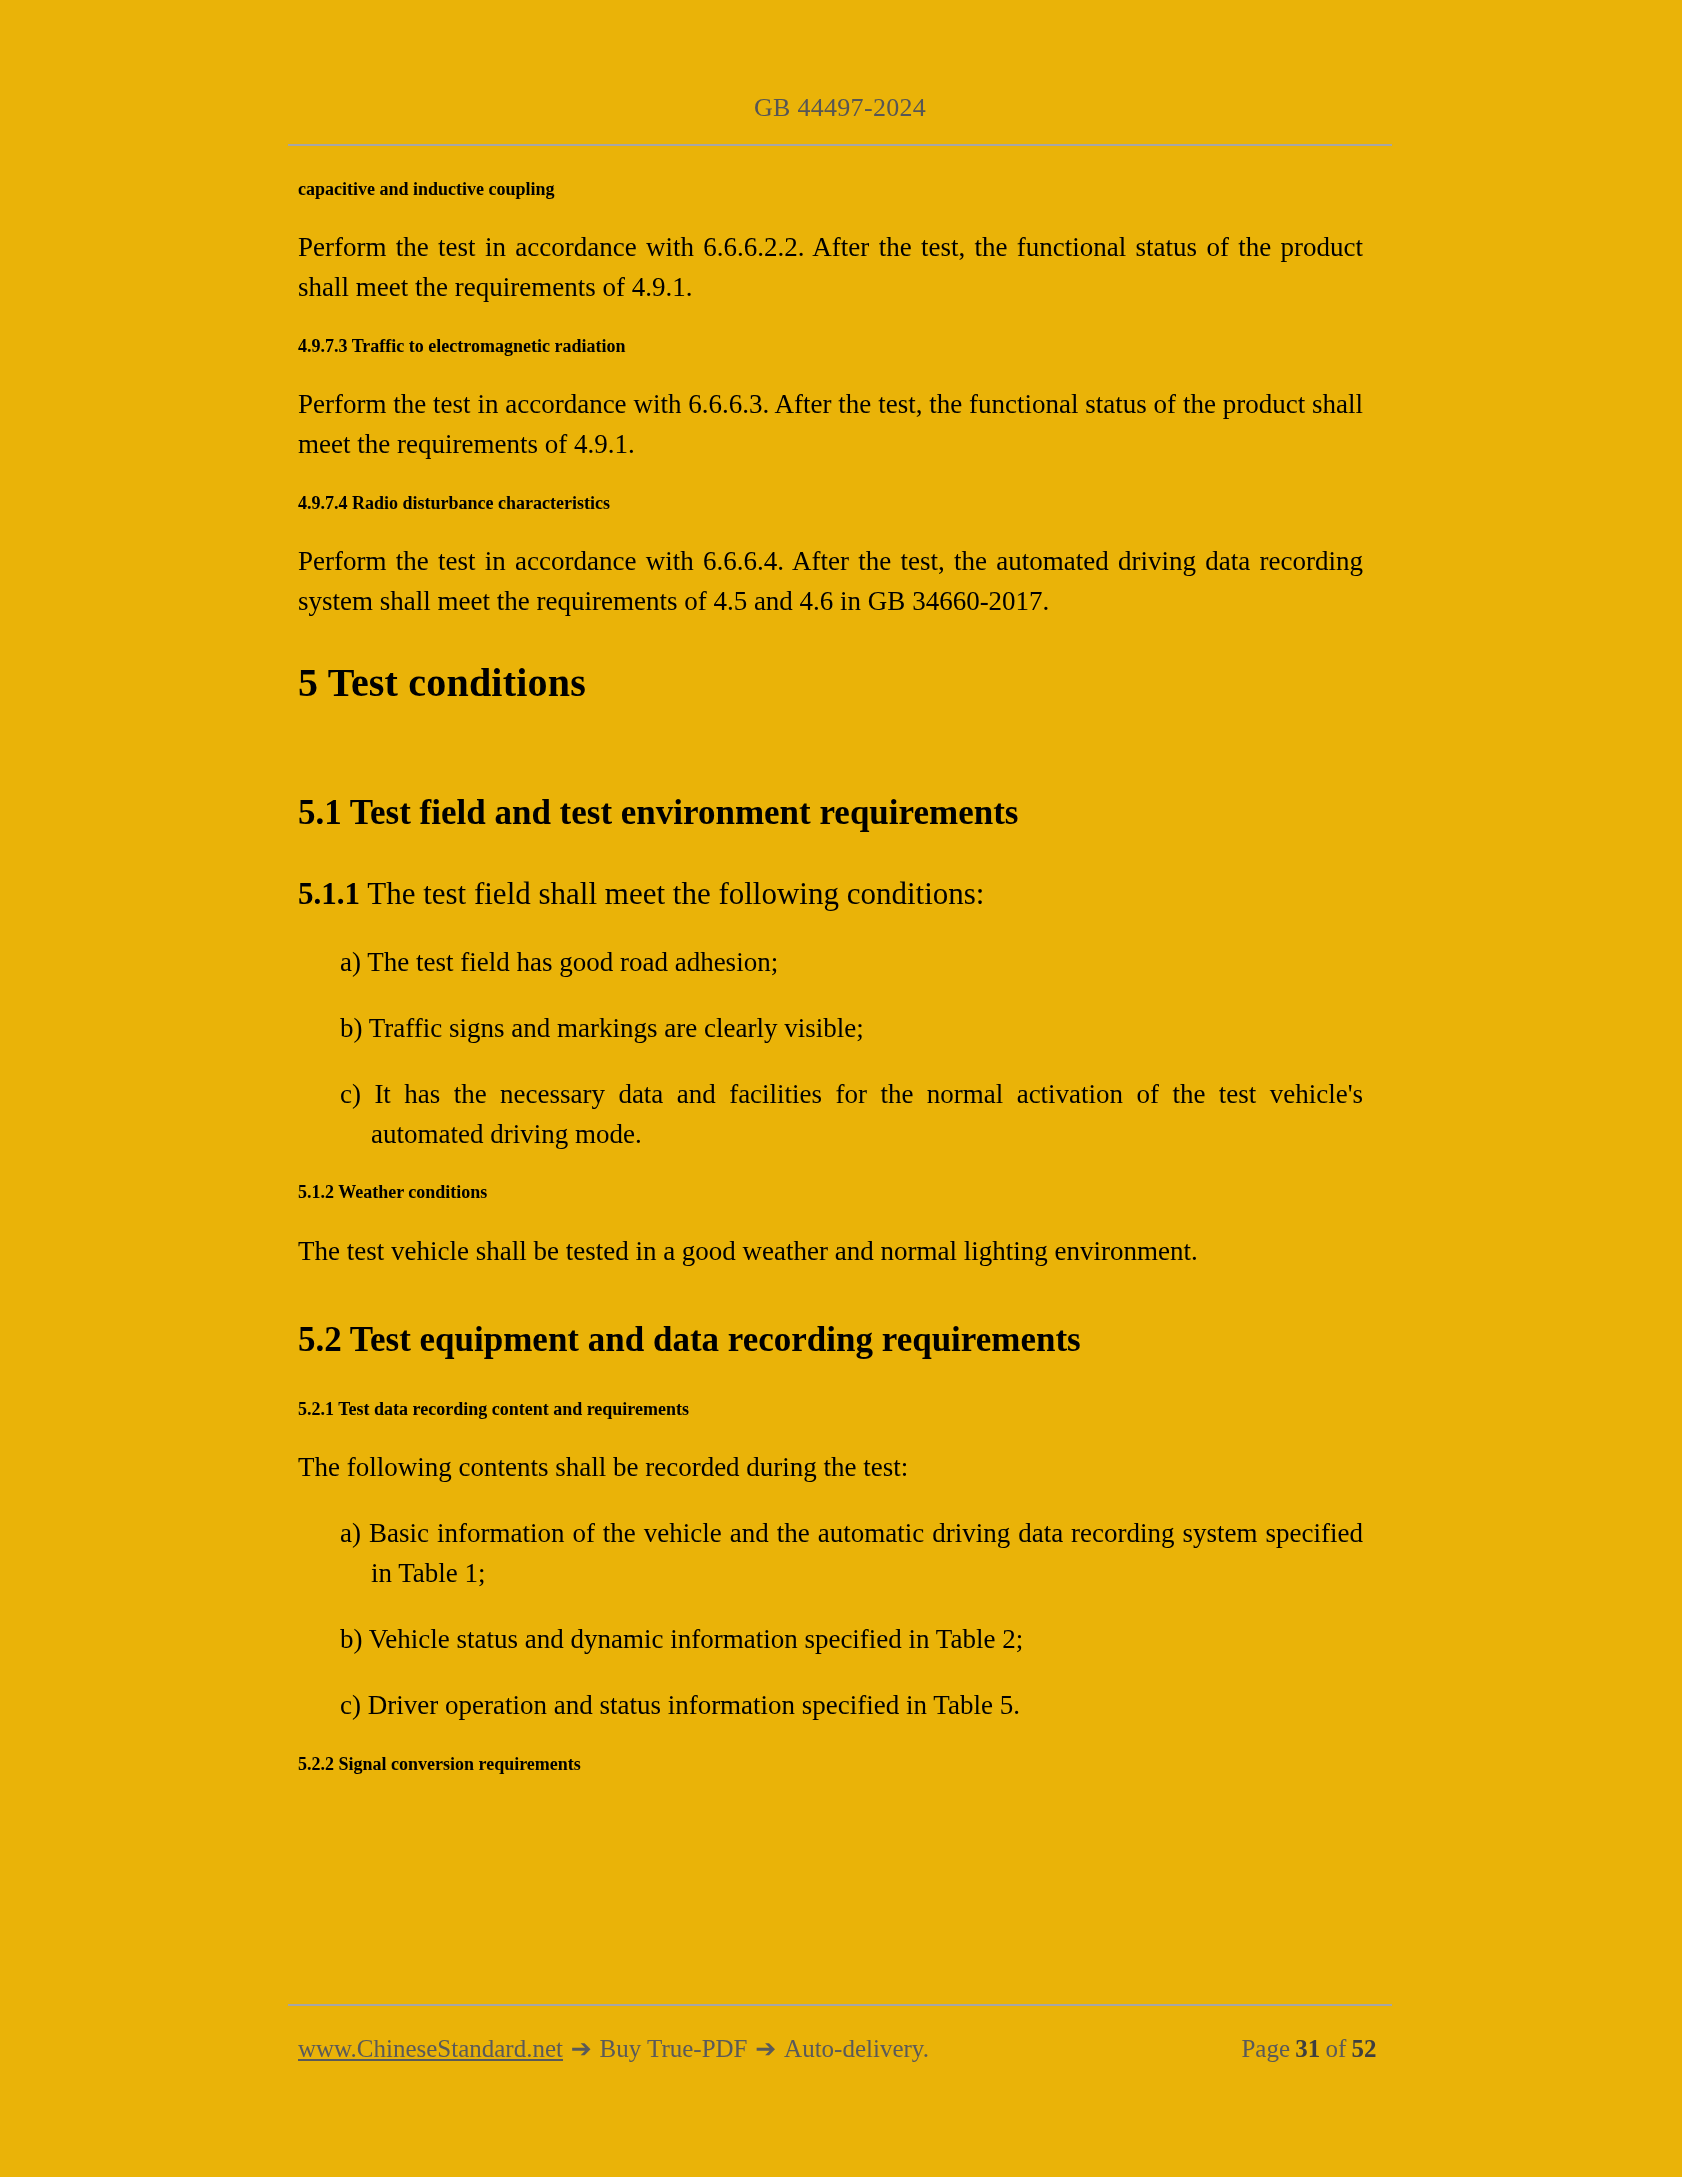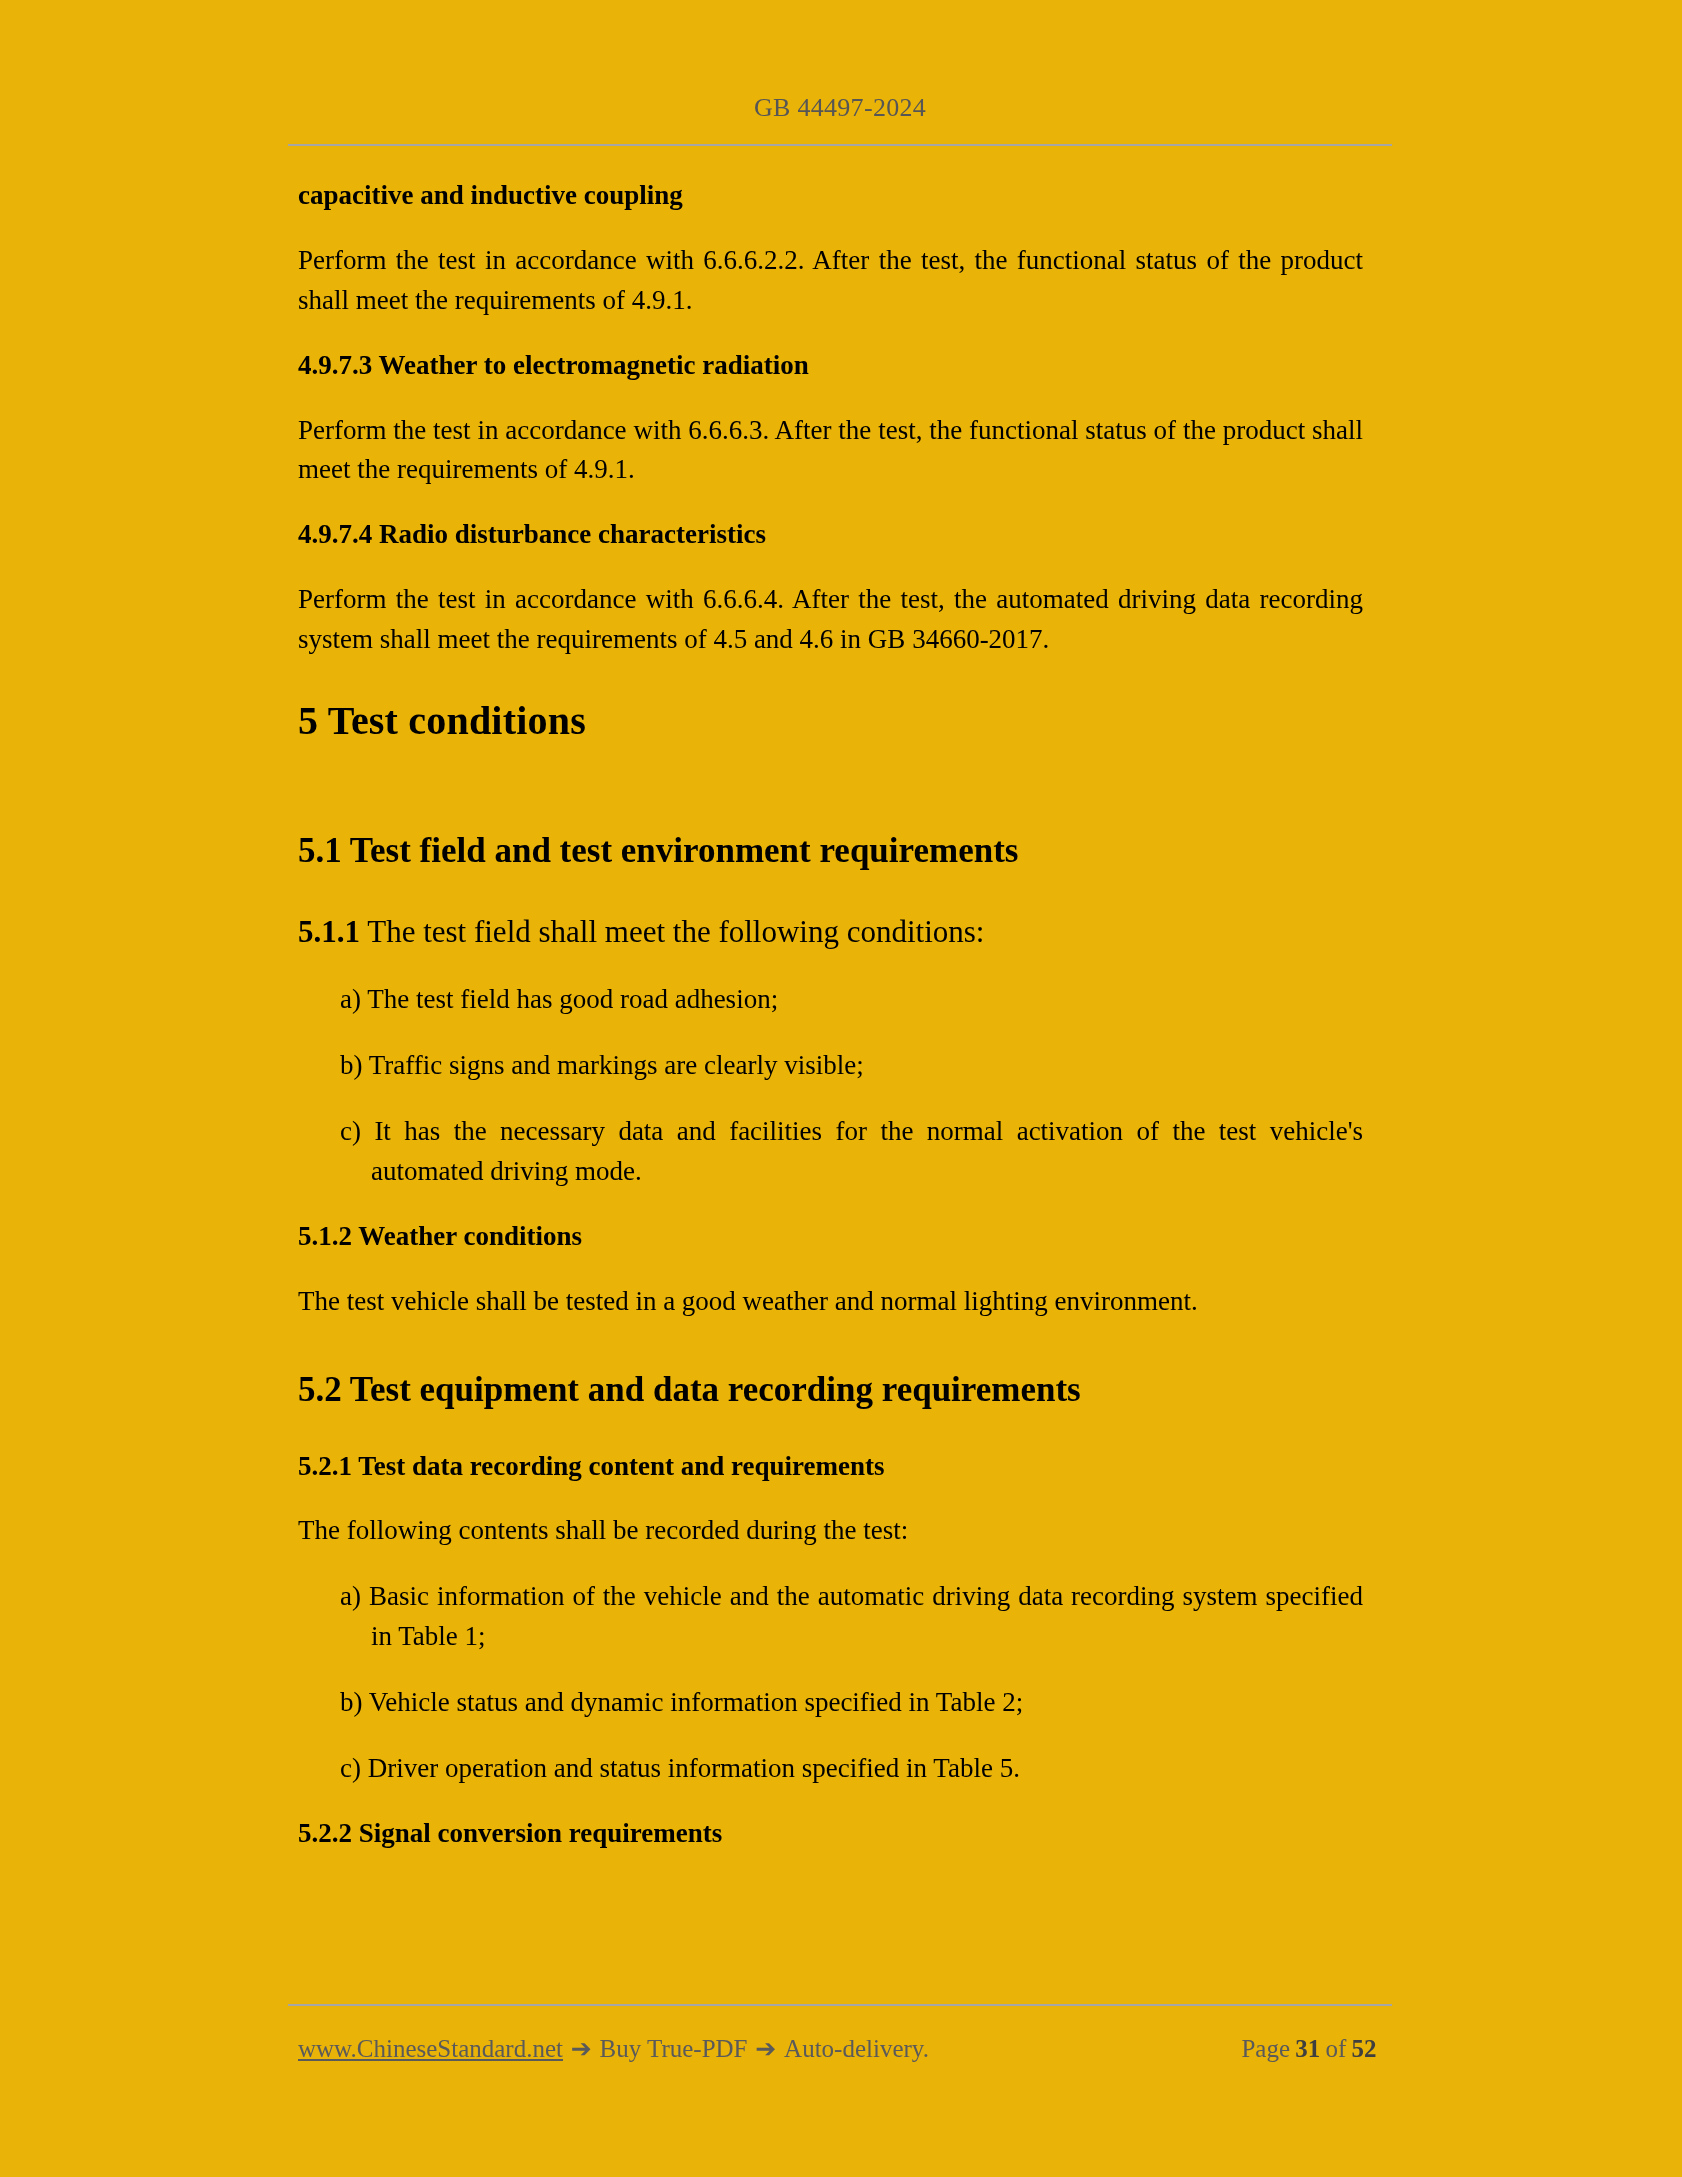--- a/index.html
+++ b/index.html
@@ -48,21 +48,21 @@
     width: 1065px;
   }
   .para {
     font-size: 27px;
     line-height: 1.48;
     text-align: justify;
     text-justify: inter-word;
     margin: 0 0 26px 0;
   }
   .subhead {
-    font-size: 27px;
+    font-size: 18px;
     font-weight: bold;
     line-height: 1.4;
     margin: 0 0 26px 0;
   }
   .numbered-para {
     font-size: 31px;
     line-height: 1.48;
     text-align: justify;
     margin: 0 0 26px 0;
   }
@@ -152,21 +152,21 @@
     <span class="hdr-text">GB 44497-2024</span>
   </div>
   <div class="header-rule"></div>
 
   <div class="content">
 
     <div class="subhead">capacitive and inductive coupling</div>
 
     <p class="para">Perform the test in accordance with 6.6.6.2.2. After the test, the functional status of the product shall meet the requirements of 4.9.1.</p>
 
-    <div class="subhead">4.9.7.3 Weather to electromagnetic radiation</div>
+    <div class="subhead">4.9.7.3 Traffic to electromagnetic radiation</div>
 
     <p class="para">Perform the test in accordance with 6.6.6.3. After the test, the functional status of the product shall meet the requirements of 4.9.1.</p>
 
     <div class="subhead">4.9.7.4 Radio disturbance characteristics</div>
 
     <p class="para">Perform the test in accordance with 6.6.6.4. After the test, the automated driving data recording system shall meet the requirements of 4.5 and 4.6 in GB 34660-2017.</p>
 
     <h1 class="h-major">5 Test conditions</h1>
     <div class="spacer-after-major"></div>
 

